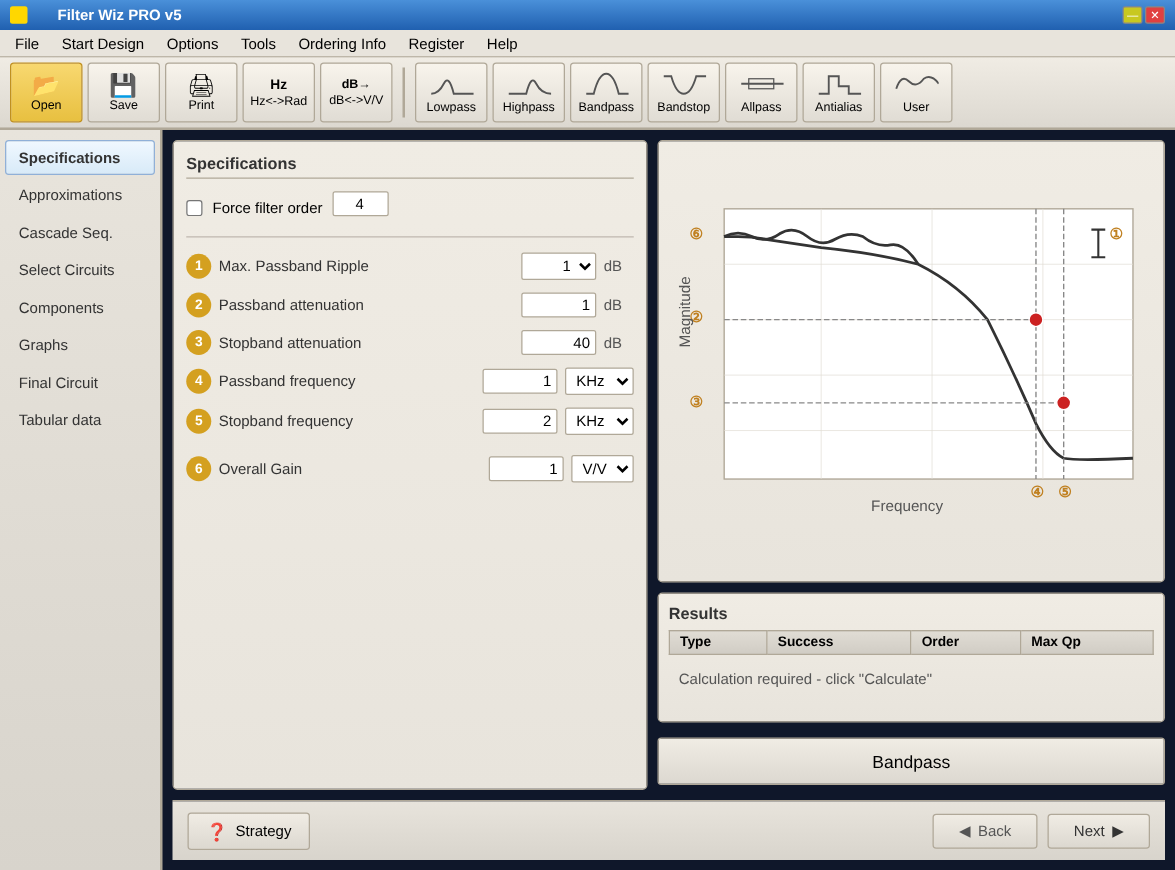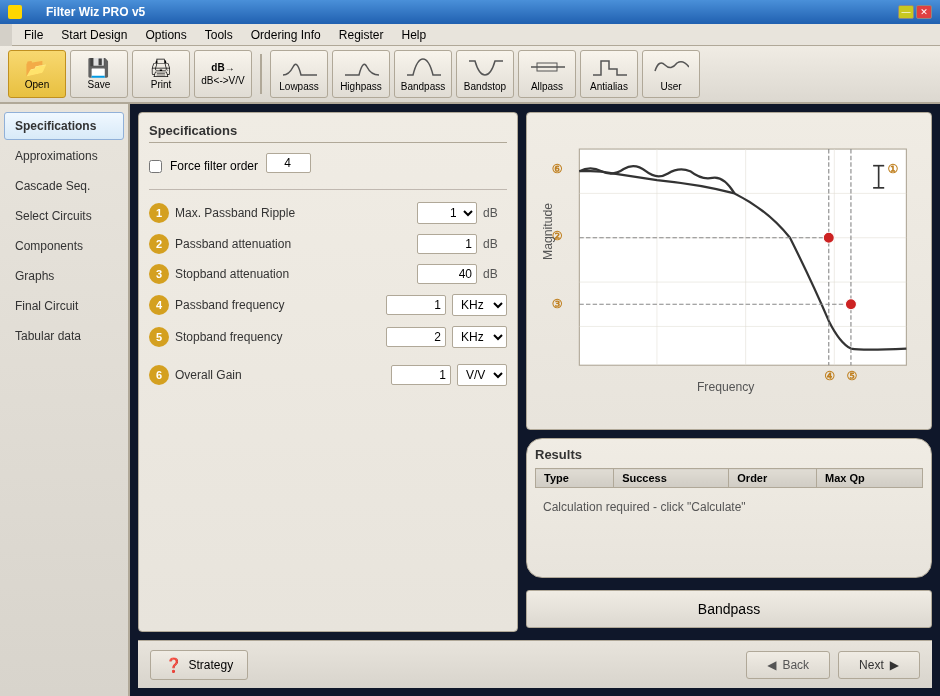--- a/index.html
+++ b/index.html
@@ -24,21 +24,20 @@
 
     
     .menu-bar {
       background: #e8e4dc;
       border-bottom: 1px solid #b0a898;
       padding: 2px 4px;
       display: flex;
       gap: 2px;
       height: 22px;
       align-items: center;
-      margin-left: 12px;
     }
     .menu-item {
       padding: 2px 8px;
       cursor: pointer;
       border-radius: 2px;
       font-size: 12px;
     }
 
     
     .toolbar {
@@ -185,24 +184,24 @@
       flex: 1;
       background: linear-gradient(to bottom, #f0ece4, #e8e4dc);
       border: 1px solid #b0a898;
       border-radius: 4px;
       padding: 8px;
       position: relative;
     }
 
     
     .results-panel {
-      height: 140px;
+      height: 104px;
       background: linear-gradient(to bottom, #f0ece4, #e8e4dc);
       border: 1px solid #b0a898;
-      border-radius: 16px;
+      border-radius: 4px;
       padding: 8px;
     }
     .results-title { font-size: 13px; font-weight: bold; color: #333; margin-bottom: 6px; }
     .results-table { width: 100%; border-collapse: collapse; }
     .results-table th {
       background: linear-gradient(to bottom, #e0dcd4, #d0ccc4);
       border: 1px solid #b0a898;
       padding: 3px 8px;
       text-align: left;
       font-size: 11px;
@@ -304,20 +303,24 @@
     <span class="tool-icon">📂</span>
     <span>Open</span>
   </div>
   <div class="tool-btn">
     <span class="tool-icon">💾</span>
     <span>Save</span>
   </div>
   <div class="tool-btn">
     <span class="tool-icon">🖨</span>
     <span>Print</span>
+  </div>
+  <div class="tool-btn">
+    <span style="font-size:11px;font-weight:bold;">Hz</span>
+    <span>Hz&lt;-&gt;Rad</span>
   </div>
   <div class="tool-btn">
     <span style="font-size:10px;font-weight:bold;">dB→</span>
     <span>dB&lt;-&gt;V/V</span>
   </div>
   <div class="tool-separator"></div>
 
   <div class="tool-btn">
     <svg width="36" height="22">
       <path d="M2,18 Q8,18 12,10 Q16,2 20,18 L36,18" stroke="#555" stroke-width="1.5" fill="none"></path>

